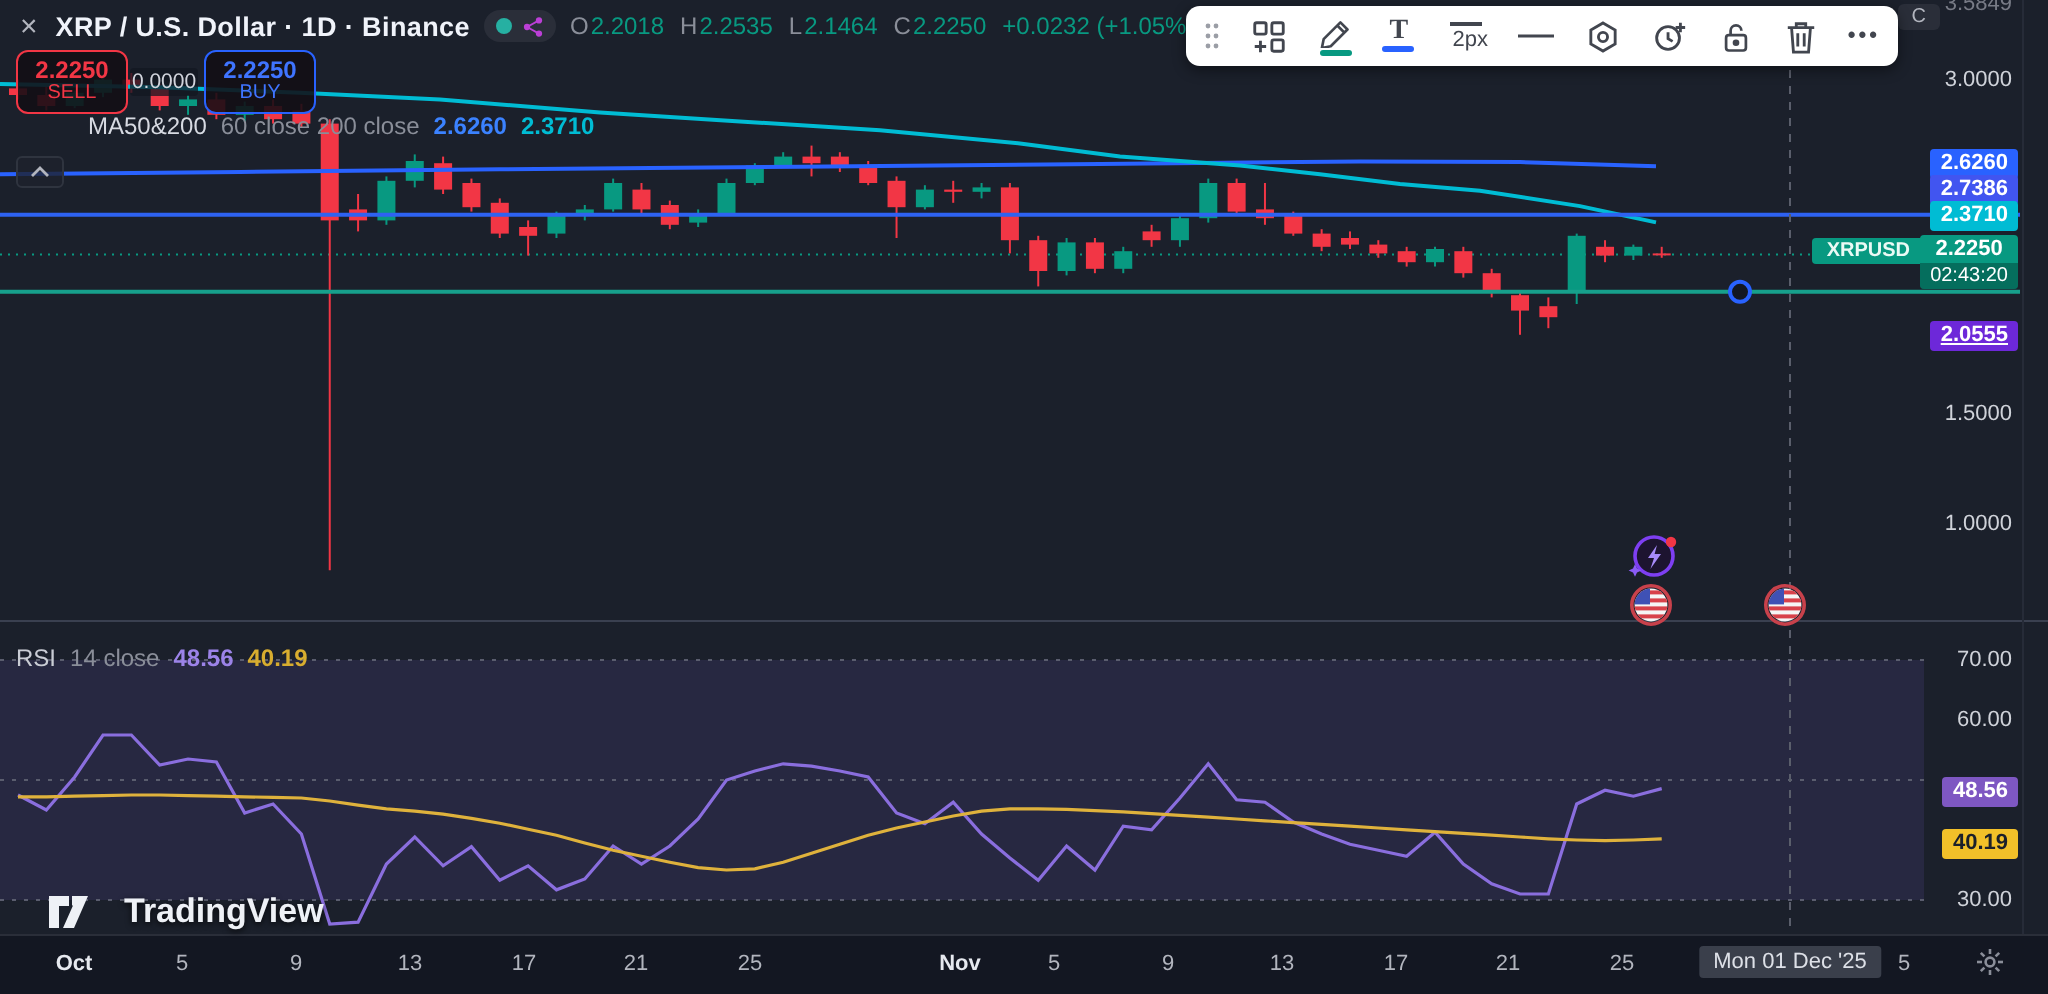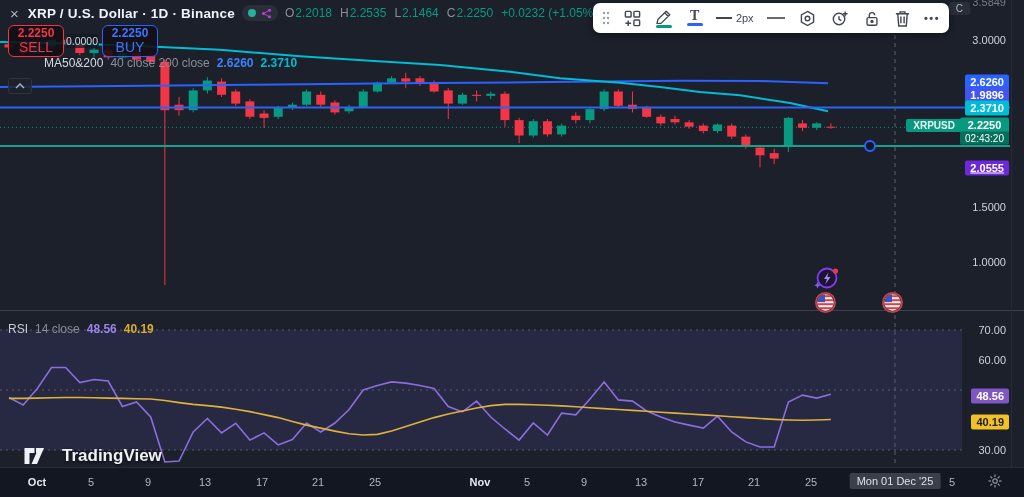--- a/index.html
+++ b/index.html
@@ -15,21 +15,21 @@
   .pill .dot{width:8px;height:8px;border-radius:50%;background:#26b0a2;}
   .ohlc{display:flex;align-items:center;gap:8px;font-size:12px;}
   .ohlc .lbl{color:#8a8e99;}
   .ohlc .val{color:#089981;text-align:right;}
   .pair{display:flex;gap:1px;}
   
   .orow{position:absolute;left:8px;top:25px;display:flex;align-items:center;z-index:30;}
   .obtn{width:54px;height:30px;border-radius:6px;display:flex;flex-direction:column;align-items:center;
         justify-content:center;background:rgba(18,14,20,.88);cursor:pointer;line-height:1.05;}
   .obtn .p{font-size:12px;font-weight:bold;}
-  .obtn .l{font-size:14px;}
+  .obtn .l{font-size:10px;}
   .sell{border:1.5px solid #f23645;}
   .sell .p,.sell .l{color:#f23645;}
   .buy{border:1.5px solid #2962ff;margin-left:2px;}
   .buy .p,.buy .l{color:#3f74ff;}
   .spread{width:34px;text-align:center;font-size:10.5px;color:#d1d4dc;background:rgba(19,23,34,.75);
           border-radius:2px;margin:0 1px;padding:1px 0;}
   
   .ma-leg{position:absolute;left:8px;top:56px;display:flex;gap:7px;font-size:12px;z-index:30;align-items:center;}
   .ma-leg .nm{color:#d7dae2;margin-left:36px;}
   .ma-leg .pr{color:#8a8e99;}
@@ -256,21 +256,21 @@
     </div>
     <div class="spread">0.0000</div>
     <div class="obtn buy">
       <span class="p">2.2250</span>
       <span class="l">BUY</span>
     </div>
   </div>
 
   <div class="ma-leg">
     <span class="nm">MA50&amp;200</span>
-    <span class="pr">40 close 200 close</span>
+    <span class="pr">60 close 200 close</span>
     <span class="v-blue">2.6260</span>
     <span class="v-cyan">2.3710</span>
   </div>
 
   <div class="collapse-btn">
     <svg width="10" height="6" viewBox="0 0 10 6">
       <polyline points="1,5 5,1 9,5" fill="none" stroke="#b2b5be" stroke-width="1.4"></polyline>
     </svg>
   </div>
 
@@ -300,21 +300,21 @@
     <div class="titem">
       <svg width="18" height="15" viewBox="0 0 20 17">
         <path d="M12.5 2.5 l4 4 L7 16 l-5 1 1-5 z M11 4.5 l4 4" fill="none" stroke="#42464f" stroke-width="1.5" stroke-linejoin="round"></path>
       </svg>
       <div class="ubar" style="background:#089981"></div>
     </div>
     <div class="titem">
       <span class="t-letter">T</span>
       <div class="ubar" style="background:#2962ff"></div>
     </div>
-    <div class="titem" style="flex-direction:row">
+    <div class="titem" style="flex-direction:column">
       <svg width="16" height="4" viewBox="0 0 16 4">
         <line x1="0" y1="2" x2="16" y2="2" stroke="#42464f" stroke-width="2"></line>
       </svg>
       <span class="px-lbl">2px</span>
     </div>
     <div class="titem">
       <svg width="18" height="4" viewBox="0 0 18 4">
         <line x1="0" y1="2" x2="18" y2="2" stroke="#42464f" stroke-width="1.6"></line>
       </svg>
     </div>
@@ -416,21 +416,21 @@
     <span class="plain-lab dim-lab" style="top:2px">3.5849</span>
     <span class="unit-btn">C</span>
     <span class="sym-badge">XRPUSD</span>
   <span class="plain-lab" style="top: 40px;">3.0000</span>
       <span class="plain-lab" style="top: 207px;">1.5000</span>
       <span class="plain-lab" style="top: 262px;">1.0000</span>
       <span class="plain-lab" style="top: 330px;">70.00</span>
       <span class="plain-lab" style="top: 360px;">60.00</span>
       <span class="plain-lab" style="top: 450px;">30.00</span>
       <span class="pbadge" style="top: 82px; background: rgb(41, 98, 255); color: rgb(255, 255, 255);">2.6260</span>
-      <span class="pbadge" style="top: 95px; background: rgb(65, 85, 240); color: rgb(255, 255, 255);">1.9896</span>
+      <span class="pbadge" style="top: 95px; background: rgb(65, 85, 240); color: rgb(255, 255, 255);">2.7386</span>
       <span class="pbadge" style="top: 108px; background: rgb(0, 188, 212); color: rgb(255, 255, 255);">2.3710</span>
       <span class="pbadge" style="top: 131px; background: rgb(8, 153, 129); color: rgb(255, 255, 255);">2.2250<span class="sub">02:43:20</span></span>
       <span class="pbadge" style="top: 168px; background: #6d28d9; color: rgb(255, 255, 255); text-decoration: underline;">2.0555</span>
       <span class="pbadge" style="top: 396px; background: rgb(126, 87, 194); color: rgb(255, 255, 255);">48.56</span>
       <span class="pbadge" style="top: 422px; background: rgb(242, 192, 41); color: rgb(27, 31, 42);">40.19</span>
     </div>
 
   <div class="tvlogo">
     <svg width="21" height="19" viewBox="0 0 21 19">
       <g fill="#eef1f6">

